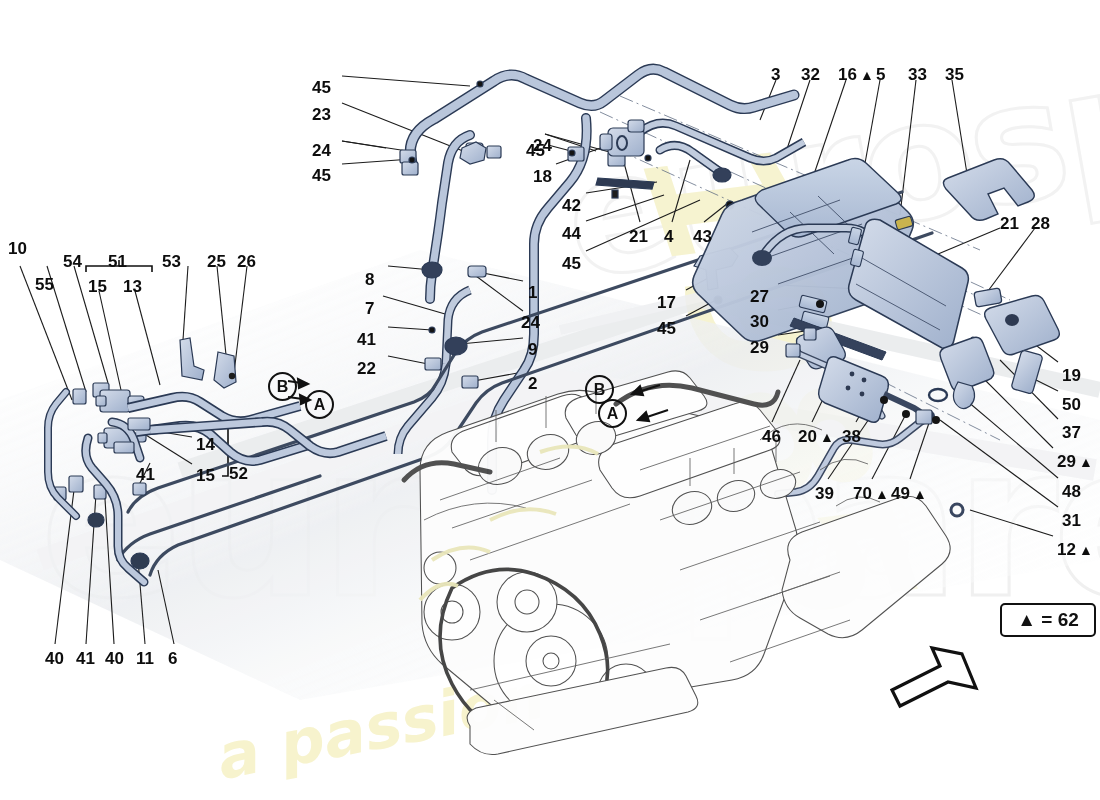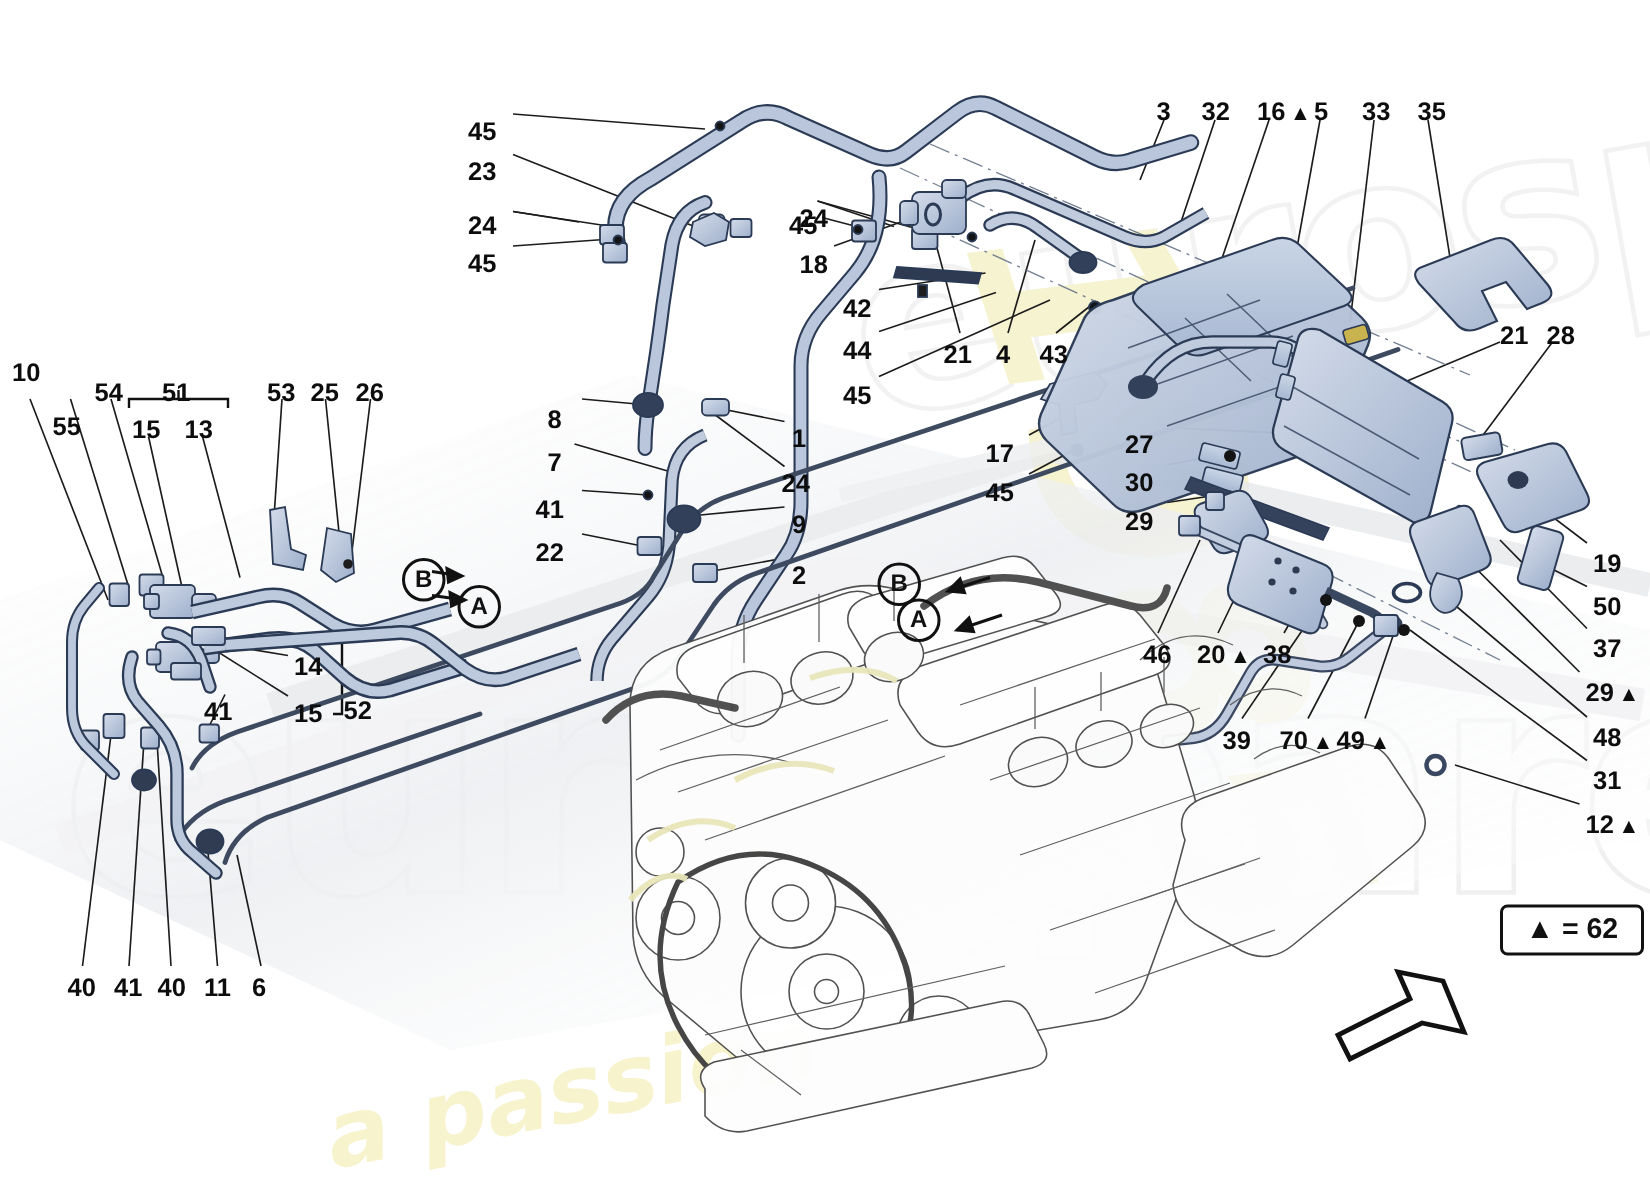--- a/index.html
+++ b/index.html
@@ -589,21 +589,21 @@
       <div class="lbl" style="left: 842px; top: 428px;"><span>38</span></div>
       <div class="lbl" style="left: 815px; top: 485px;"><span>39</span></div>
       <div class="lbl" style="left: 853px; top: 485px;"><span>70</span><span class="tri">▲</span></div>
       <div class="lbl" style="left: 891px; top: 485px;"><span>49</span><span class="tri">▲</span></div>
       <div class="lbl" style="left: 8px; top: 240px; text-align: right;"><span>10</span></div>
       <div class="lbl" style="left: 35px; top: 253px; margin-top: 23px;"><span>55</span></div>
       <div class="lbl" style="left: 63px; top: 253px;"><span>54</span></div>
       <div class="lbl" style="left: 108px; top: 253px;"><span>51</span></div>
       <div class="lbl" style="left: 88px; top: 278px;"><span>15</span></div>
       <div class="lbl" style="left: 123px; top: 278px;"><span>13</span></div>
-      <div class="lbl" style="left: 178px; top: 253px;"><span>53</span></div>
+      <div class="lbl" style="left: 162px; top: 253px;"><span>53</span></div>
       <div class="lbl" style="left: 207px; top: 253px;"><span>25</span></div>
       <div class="lbl" style="left: 237px; top: 253px;"><span>26</span></div>
       <div class="lbl" style="left: 365px; top: 271px;"><span>8</span></div>
       <div class="lbl" style="left: 365px; top: 300px;"><span>7</span></div>
       <div class="lbl" style="left: 357px; top: 331px;"><span>41</span></div>
       <div class="lbl" style="left: 357px; top: 360px;"><span>22</span></div>
       <div class="lbl" style="left: 528px; top: 284px;"><span>1</span></div>
       <div class="lbl" style="left: 521px; top: 314px;"><span>24</span></div>
       <div class="lbl" style="left: 528px; top: 341px;"><span>9</span></div>
       <div class="lbl" style="left: 528px; top: 375px;"><span>2</span></div>

